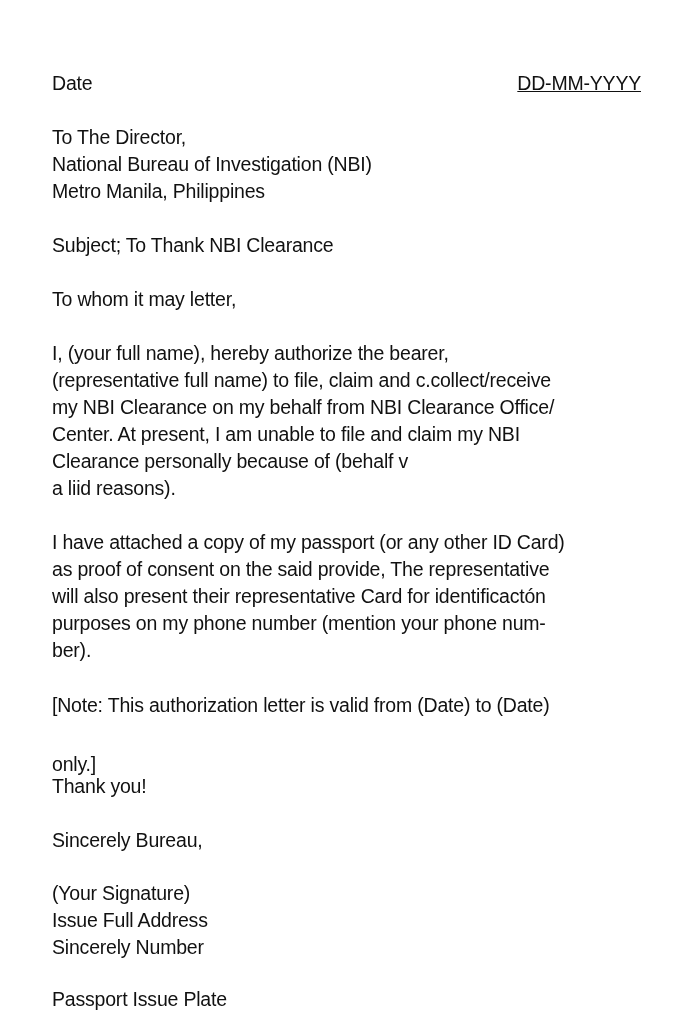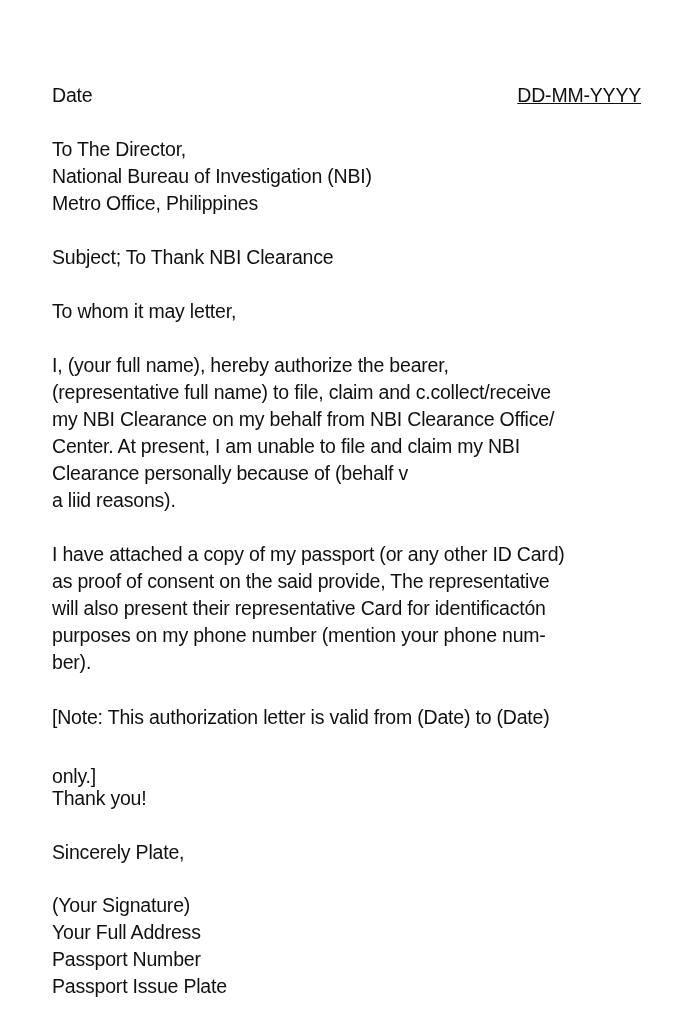--- a/index.html
+++ b/index.html
@@ -3,34 +3,34 @@
   <meta charset="utf-8">
   <style>
     html, body { margin: 0; padding: 0; background: #ffffff; }
     body {
       width: 683px; height: 1024px; overflow: hidden; position: relative;
       font-family: "Liberation Sans", sans-serif;
       color: #111111;
       font-size: 19.5px;
       letter-spacing: -0.2px;
     }
-    .line { position: absolute; left: 52px; white-space: nowrap; line-height: 27px; height: 27px; margin-top: 12px; }
+    .line { position: absolute; left: 52px; white-space: nowrap; line-height: 27px; height: 27px; }
     .right { left: auto; right: 42px; text-decoration: underline; }
   </style>
 </head>
 <body>
 
 <div>
   <div class="line" style="top:70px">Date</div>
   <div class="line right" style="top:70px">DD-MM-YYYY</div>
 
   <div>
     <div class="line" style="top:124px">To The Director,</div>
     <div class="line" style="top:151px">National Bureau  of Investigation (NBI)</div>
-    <div class="line" style="top:178px">Metro Office, Philippines</div>
+    <div class="line" style="top:178px">Metro Manila, Philippines</div>
   </div>
 
   <div class="line" style="top:232px">Subject; To Thank NBI Clearance</div>
   <div class="line" style="top:286px">To whom it may letter,</div>
 
   <div>
     <div class="line" style="top:340px">I, (your full name), hereby authorize the bearer,</div>
     <div class="line" style="top:367px">(representative full name) to file, claim and c.collect/receive</div>
     <div class="line" style="top:394px">my NBI Clearance on my behalf from NBI Clearance Office/</div>
     <div class="line" style="top:421px">Center. At present, I am unable to file and claim my NBI</div>
@@ -45,21 +45,21 @@
     <div class="line" style="top:610px">purposes on my phone number (mention your phone num-</div>
     <div class="line" style="top:637px">ber).</div>
   </div>
 
   <div>
     <div class="line" style="top:692px">[Note: This authorization letter is valid from (Date) to (Date)</div>
     <div class="line" style="top:751px">only.]</div>
   </div>
 
   <div class="line" style="top:773px">Thank you!</div>
-  <div class="line" style="top:827px">Sincerely Plate,</div>
+  <div class="line" style="top:827px">Sincerely Bureau,</div>
 
   <div>
     <div class="line" style="top:880px">(Your Signature)</div>
-    <div class="line" style="top:907px">Your Full Address</div>
-    <div class="line" style="top:934px">Passport Number</div>
-    <div class="line" style="top:961px">Passport Issue Plate</div>
+    <div class="line" style="top:907px">Issue Full Address</div>
+    <div class="line" style="top:934px">Sincerely Number</div>
+    <div class="line" style="top:986px">Passport Issue Plate</div>
   </div>
 </div>
 
 </body></html>

